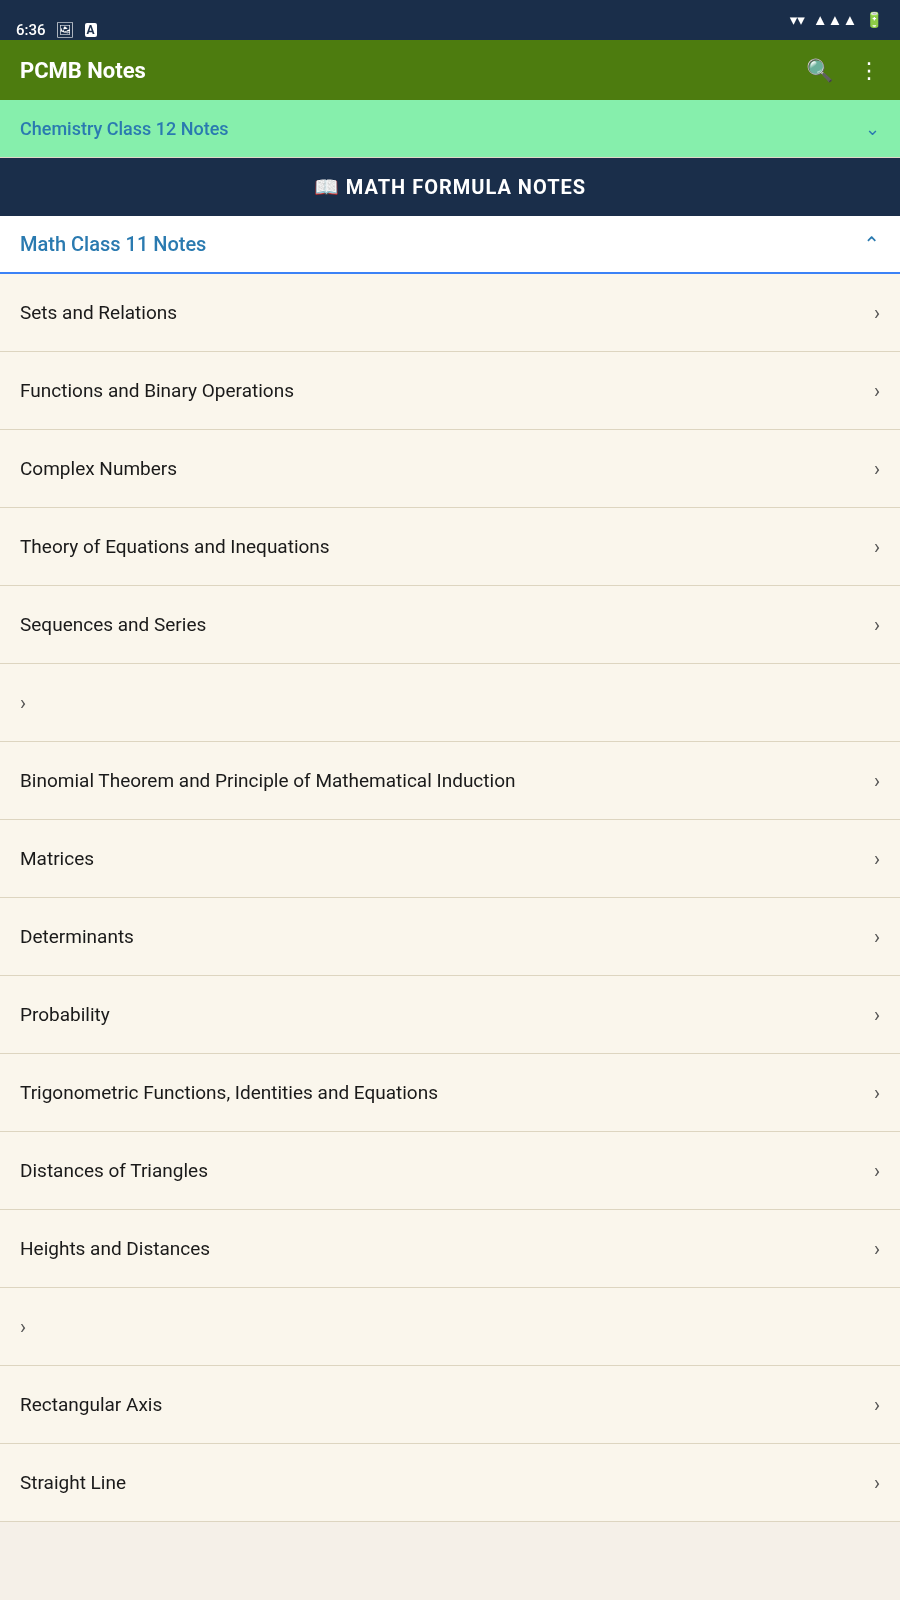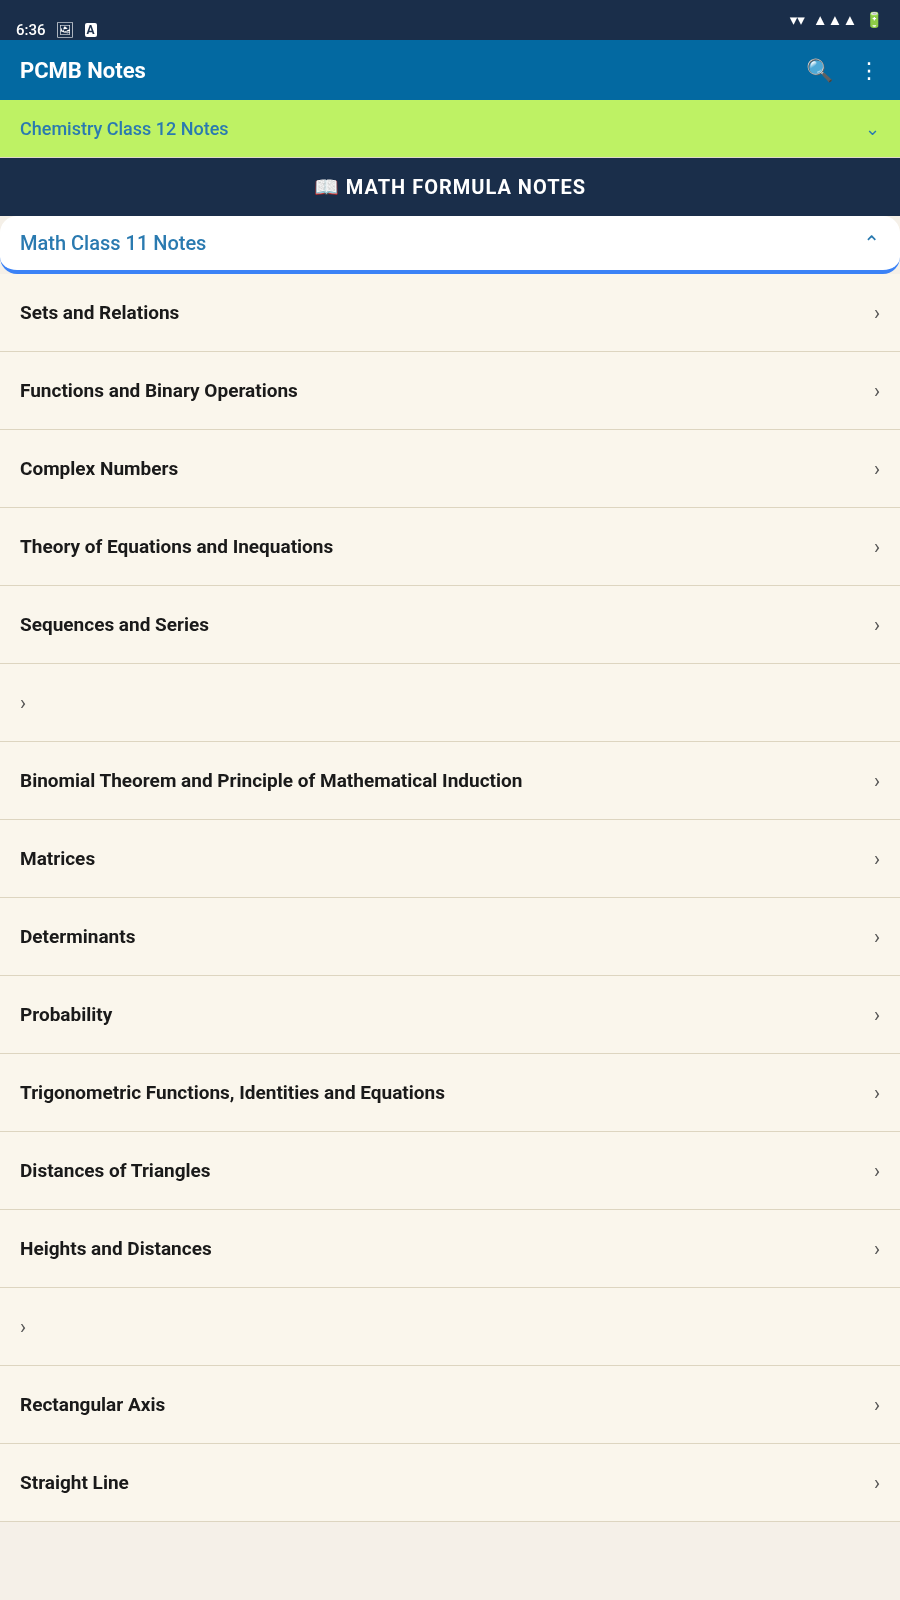--- a/index.html
+++ b/index.html
@@ -31,21 +31,21 @@
       margin-top: 20px;
     }
     .status-bar-right {
       display: flex;
       align-items: center;
       gap: 8px;
     }
 
     
     .app-bar {
-      background: #0369a1;
+      background: #4d7c0f;
       color: white;
       height: 60px;
       display: flex;
       align-items: center;
       justify-content: space-between;
       padding: 0 20px;
       gap: 36px;
     }
     .app-bar-title {
       font-size: 22px;
@@ -58,21 +58,21 @@
       gap: 24px;
     }
     .app-bar-icon {
       color: white;
       font-size: 22px;
       cursor: pointer;
     }
 
     
     .chemistry-dropdown {
-      background: #bef264;
+      background: #86efac;
       border-bottom: 1px solid #e0d8c8;
       height: 58px;
       display: flex;
       align-items: center;
       justify-content: space-between;
       padding: 0 20px;
       cursor: pointer;
     }
     .chemistry-dropdown-label {
       color: #2a7ab0;
@@ -93,28 +93,27 @@
       align-items: center;
       justify-content: center;
       font-size: 20px;
       font-weight: bold;
       letter-spacing: 1px;
     }
 
     
     .math-class-dropdown {
       background: white;
-      border-bottom: 4px solid #3b82f6;
+      border-bottom: 2px solid #3b82f6;
       height: 58px;
       display: flex;
       align-items: center;
       justify-content: space-between;
       padding: 0 20px;
       cursor: pointer;
-      border-radius: 17px;
     }
     .math-class-label {
       color: #2a7ab0;
       font-size: 20px;
       font-weight: 500;
     }
     .math-class-arrow {
       color: #2a7ab0;
       font-size: 20px;
     }
@@ -126,21 +125,21 @@
       height: 78px;
       display: flex;
       align-items: center;
       justify-content: space-between;
       padding: 0 20px;
       cursor: pointer;
     }
     .list-item-label {
       font-size: 19px;
       color: #1a1a1a;
-      font-weight: 700;
+      font-weight: 400;
     }
     .list-item-arrow {
       color: #555;
       font-size: 20px;
     }
   </style>
 </head>
 <body>
 
 <div class="status-bar">

